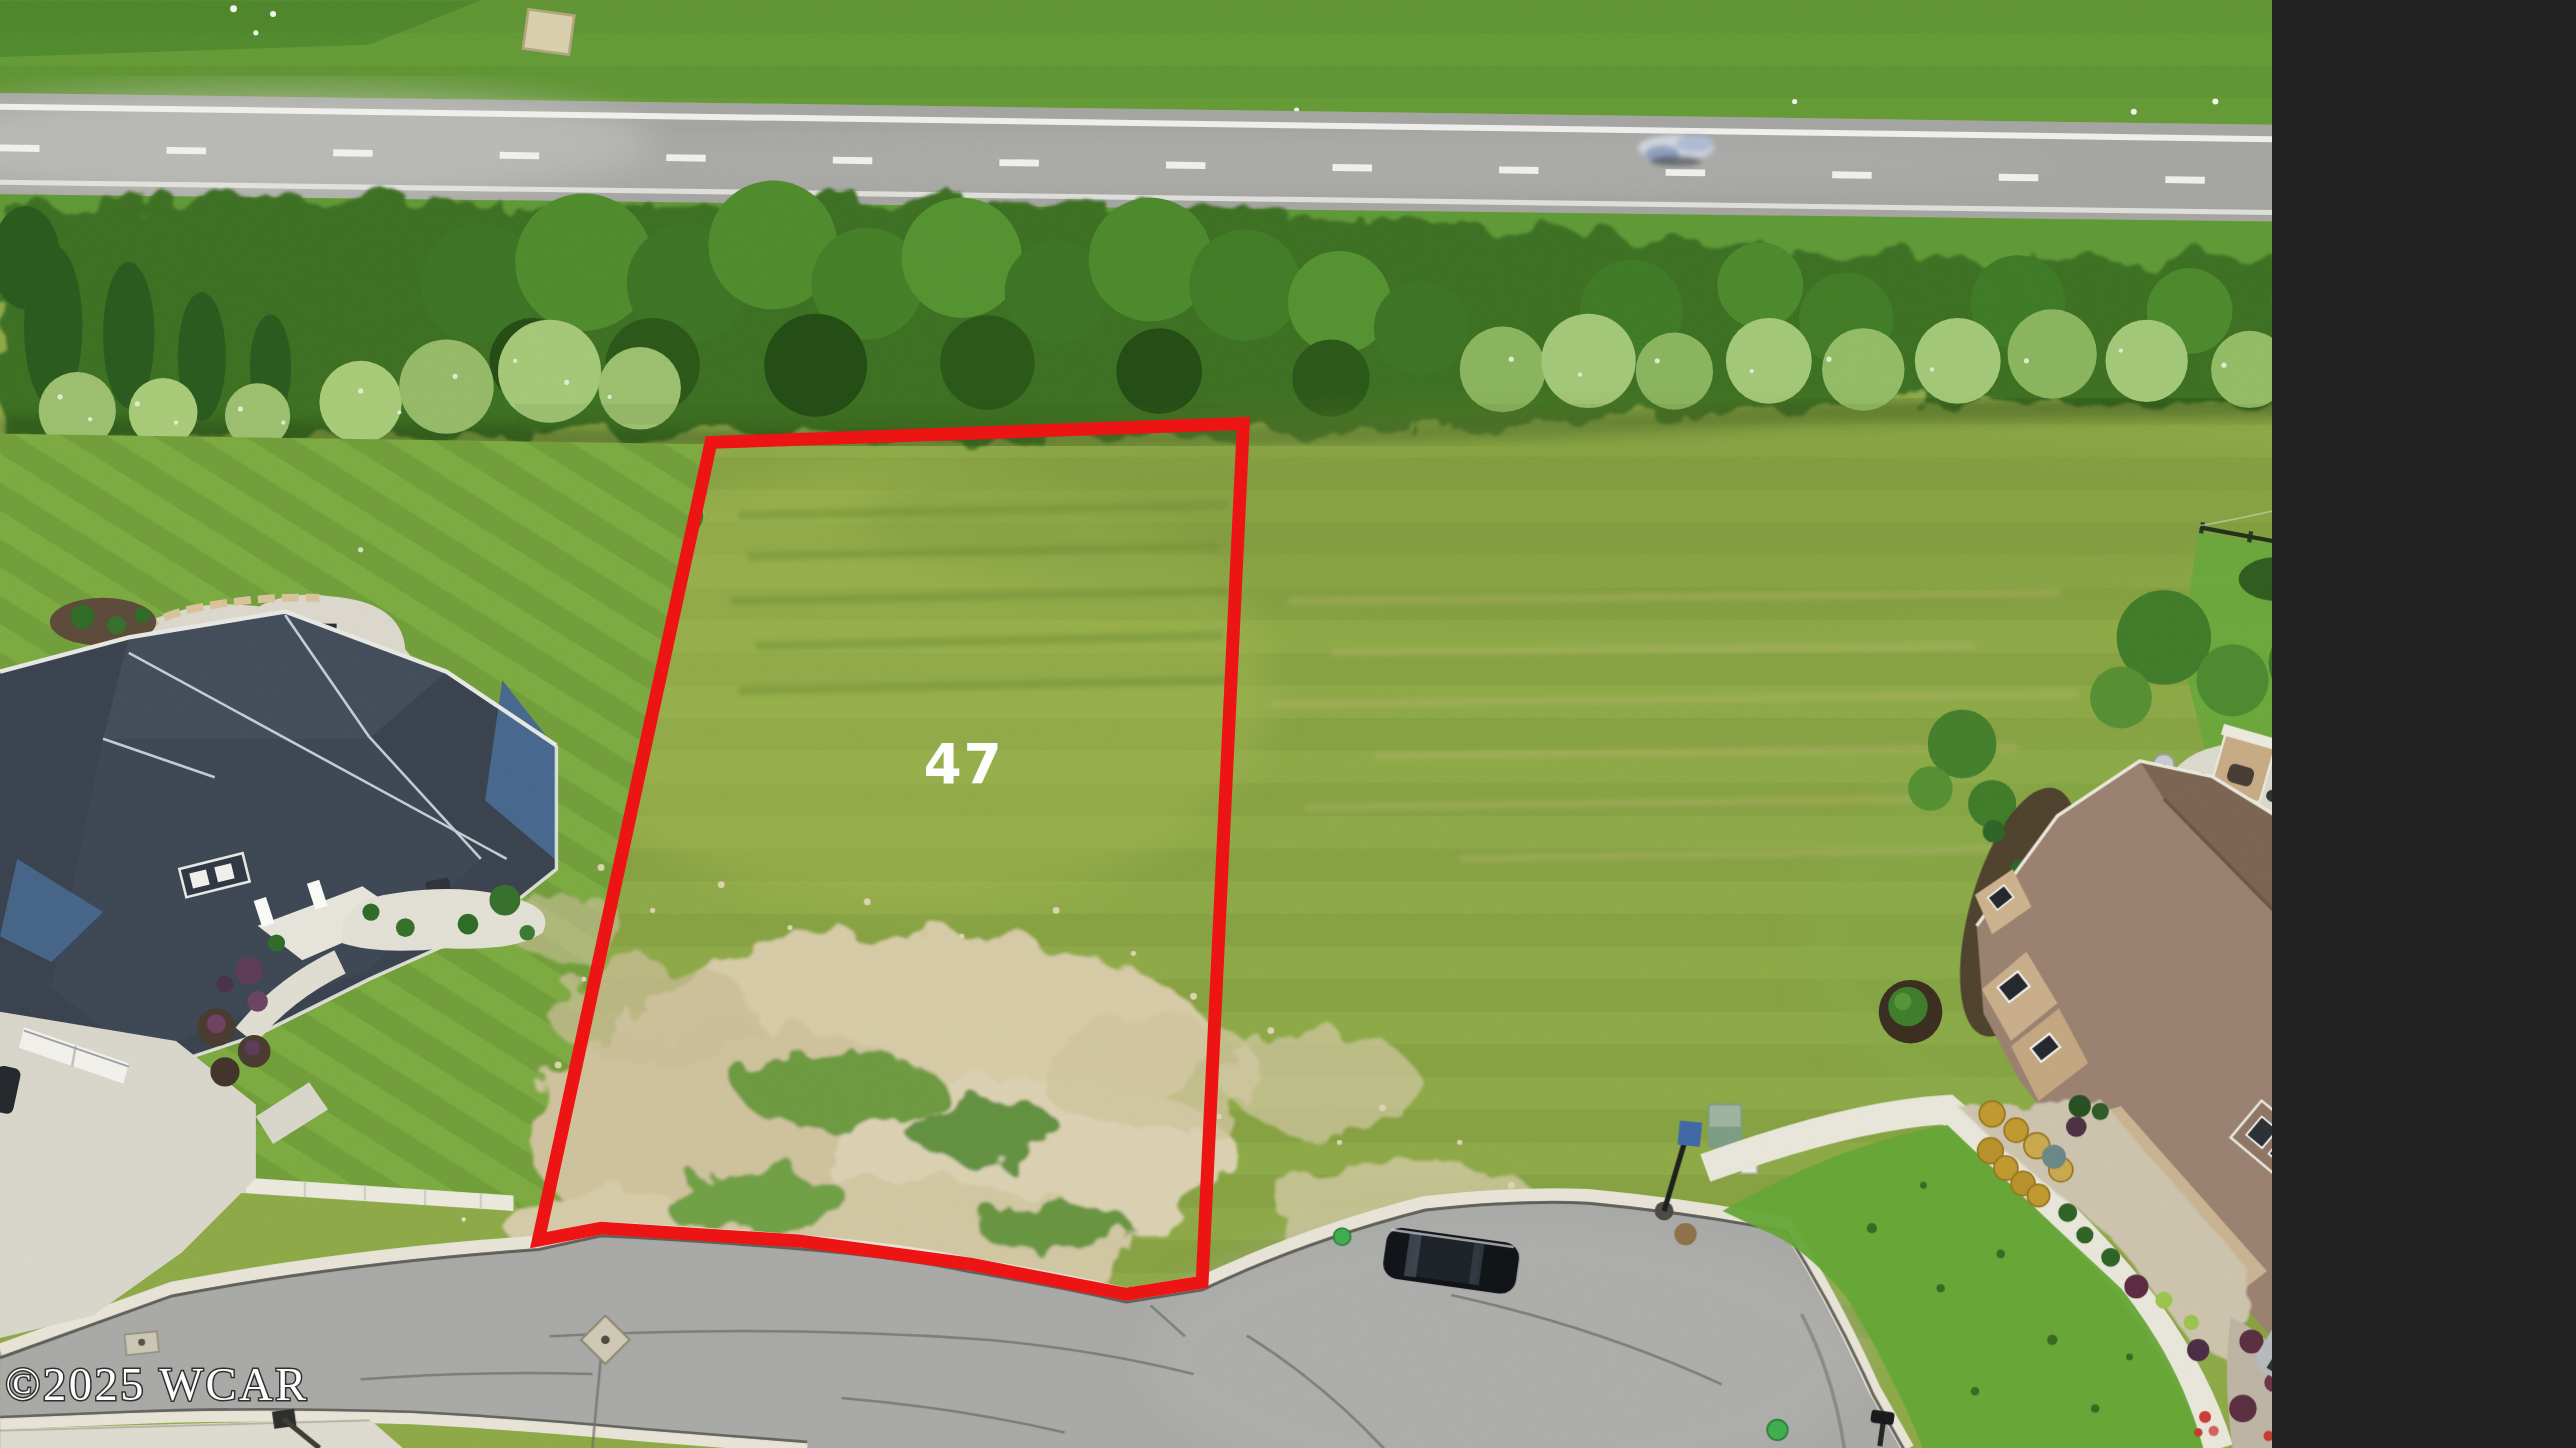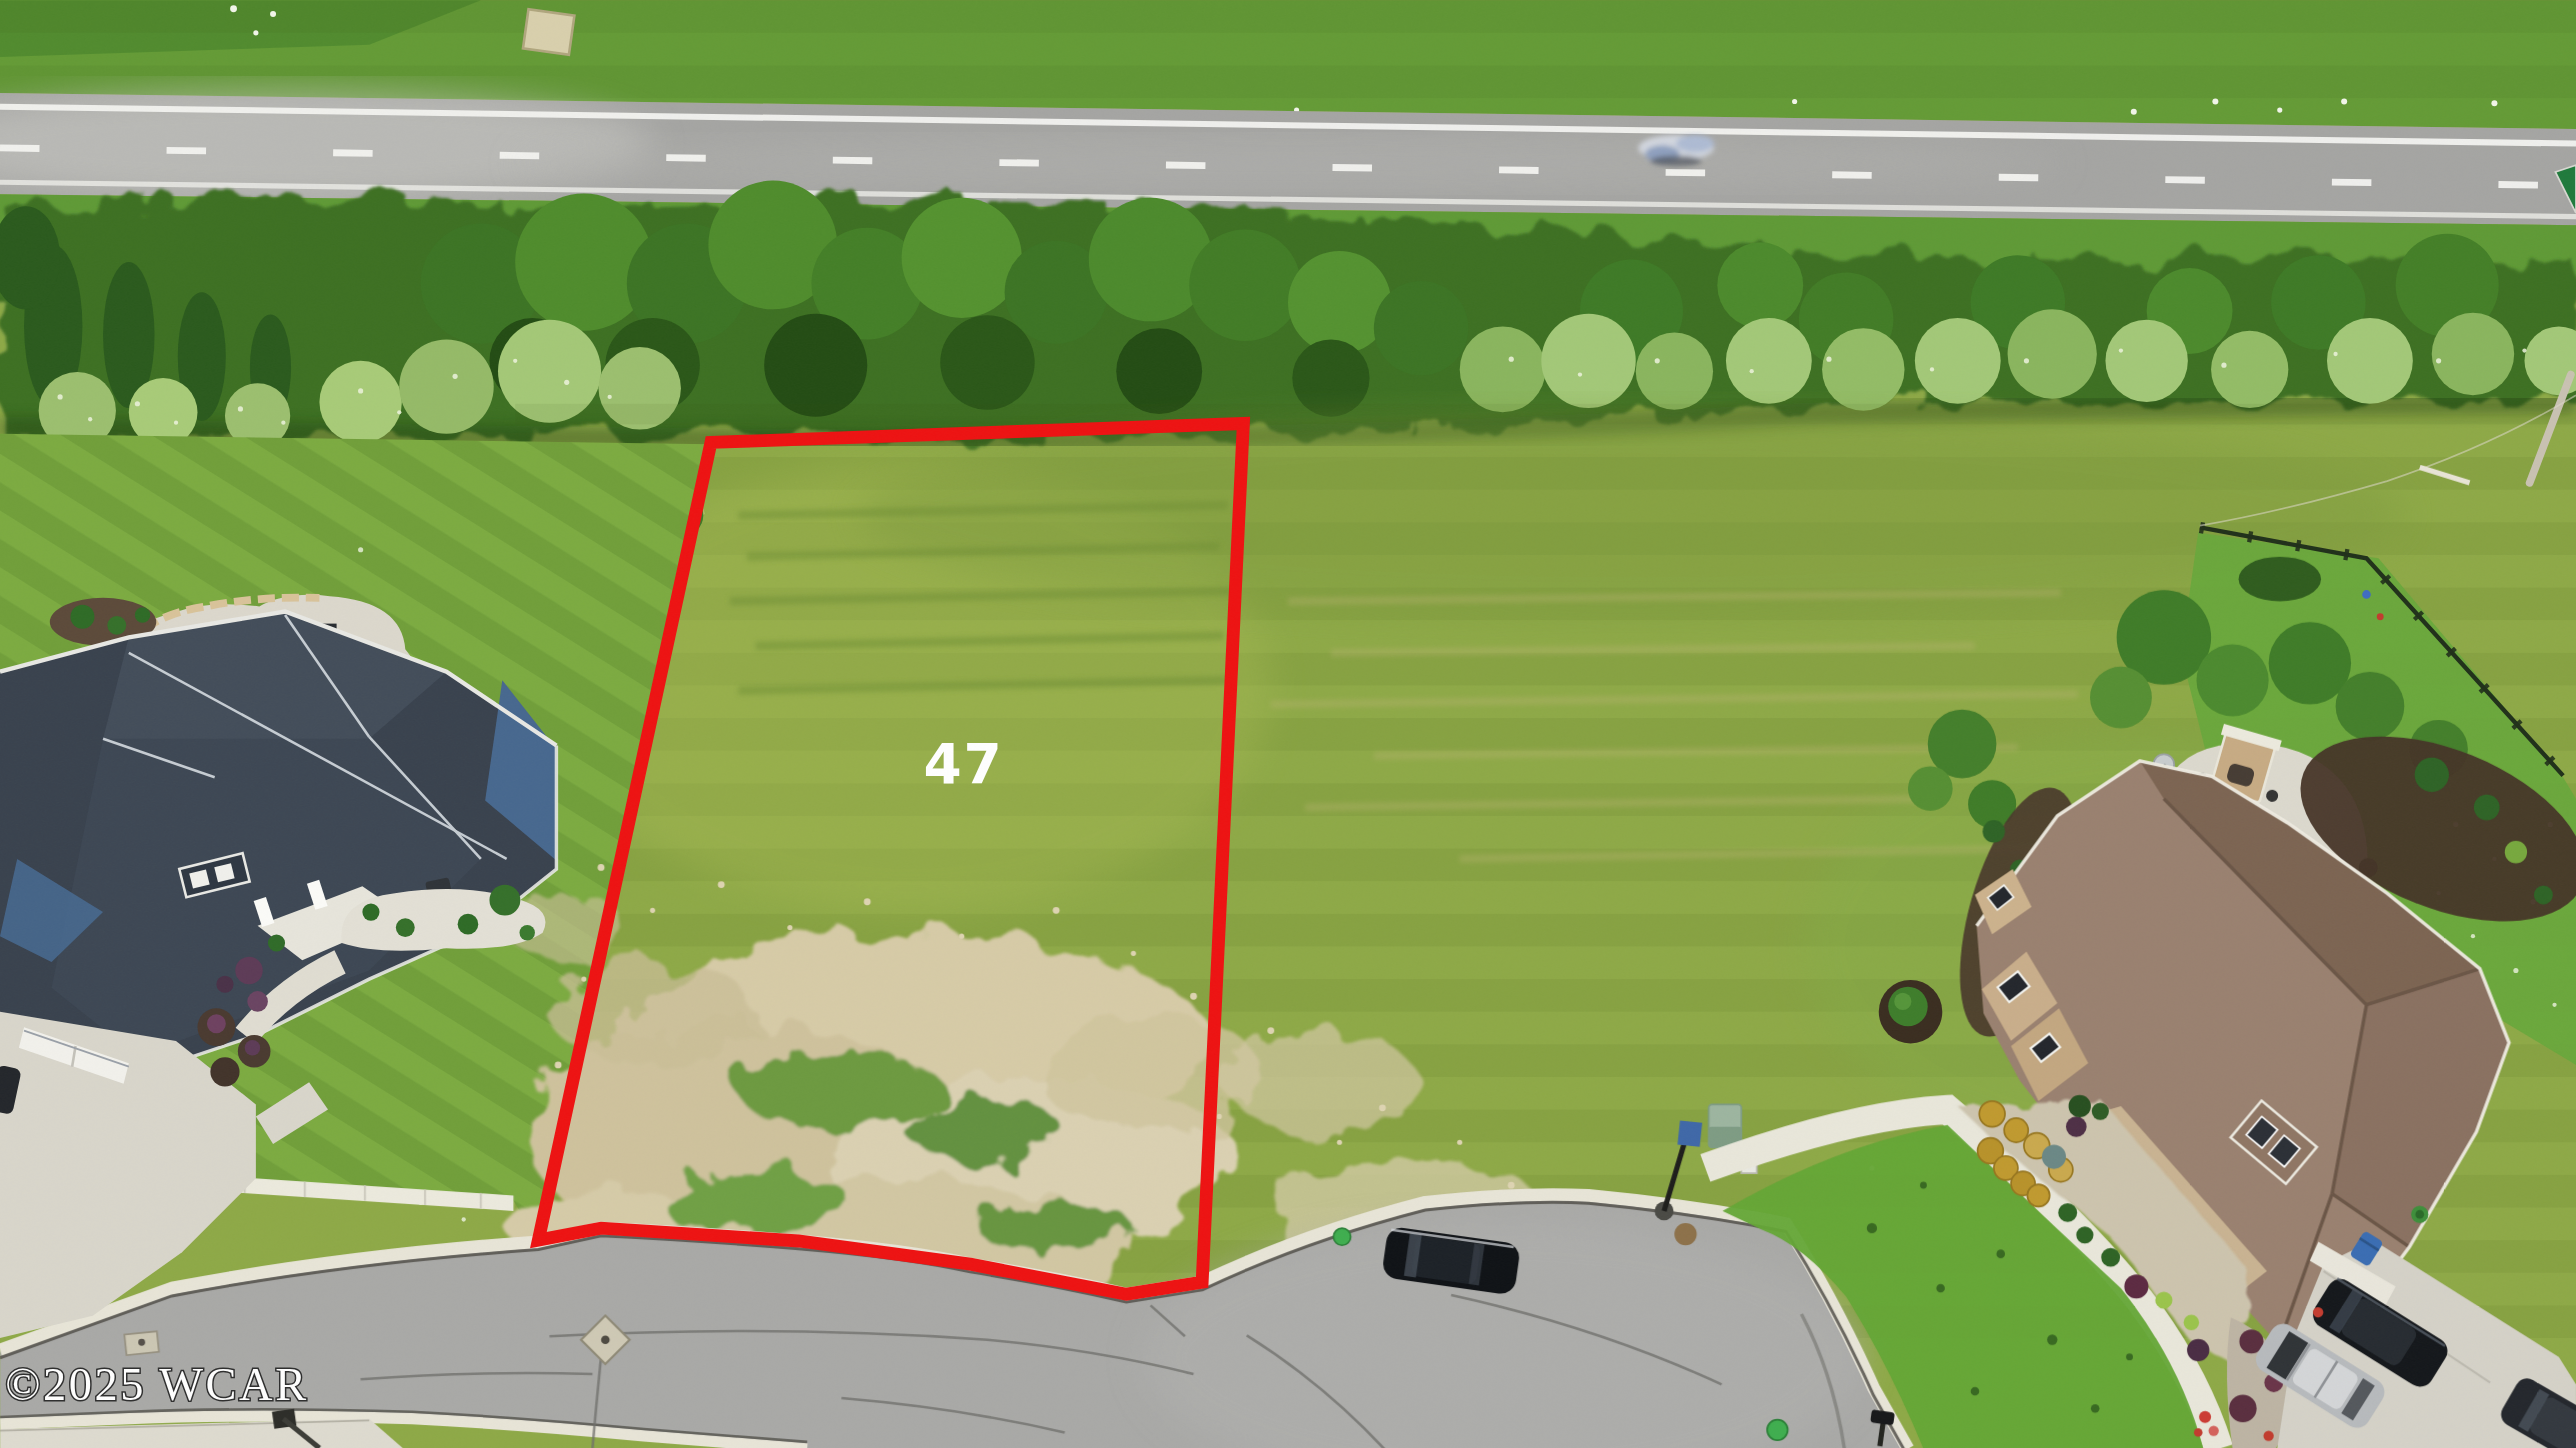--- a/index.html
+++ b/index.html
@@ -1,16 +1,16 @@
 <!DOCTYPE html>
 <html style="font-size:13.7px"><head>
 <meta charset="utf-8">
 <style>
   html,body{margin:0;padding:0;background:#222;}
-  #stage{position:relative;width:2576px;height:1449px;overflow:hidden;text-align:right;}
+  #stage{position:relative;width:2272px;height:1449px;overflow:hidden;text-align:right;}
   svg{display:block;width:2576px;height:1449px;}
   .lot-label{font-family:"DejaVu Sans",sans-serif;font-weight:bold;font-size:64px;letter-spacing:2px;}
   .wm{font-family:"Liberation Serif",serif;font-size:54px;letter-spacing:3px;paint-order:stroke;stroke:#2e2e2e;stroke-width:3.5px;}
 </style>
 </head>
 <body>
 
 <div id="stage">
 <svg viewBox="0 0 3000 1687" xmlns="http://www.w3.org/2000/svg">
   <defs>

